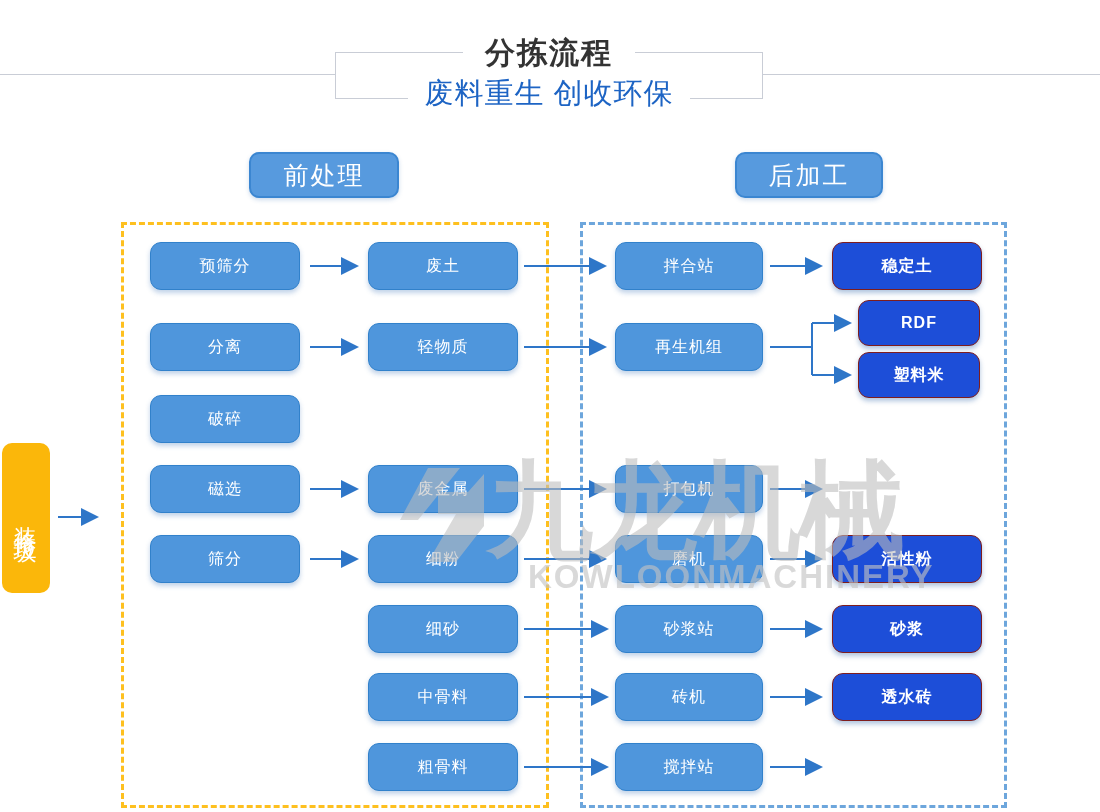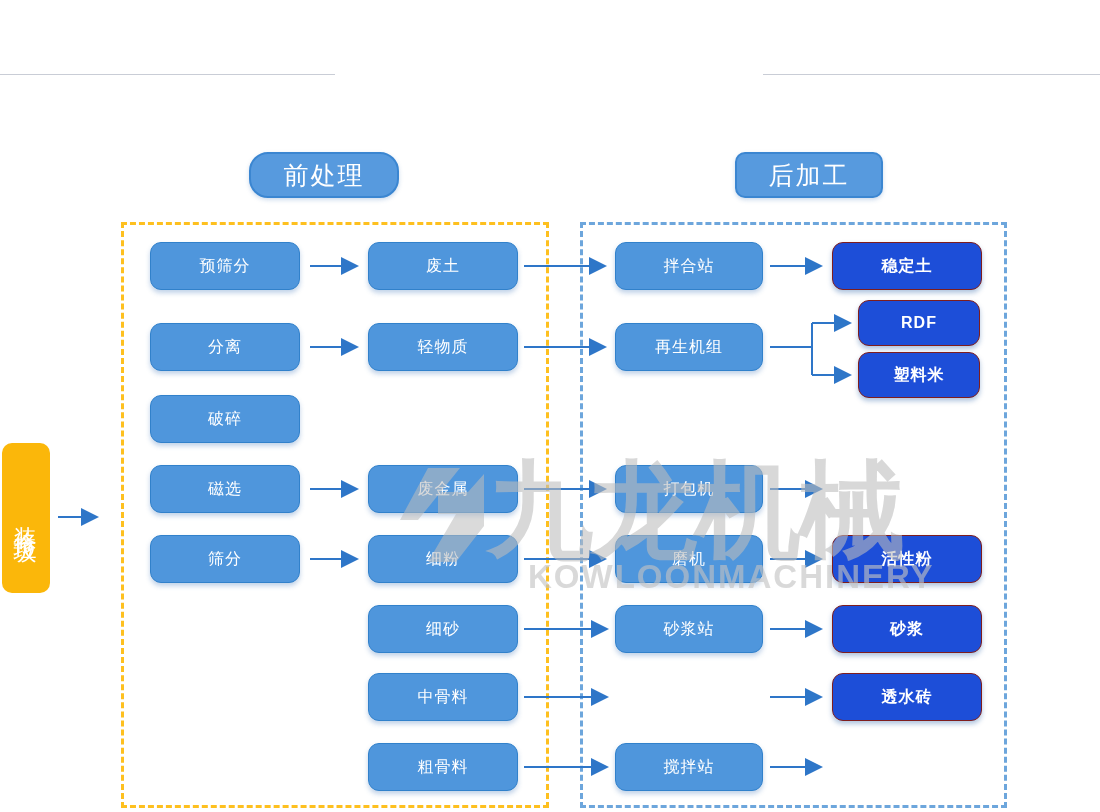--- a/index.html
+++ b/index.html
@@ -28,21 +28,21 @@
   .page-subtitle span{
     background:#fff;padding:0 16px;font-size:29px;color:#1d64c4;letter-spacing:1px;
   }
   
   .section-btn{
     position:absolute;height:46px;border-radius:10px;background:#579ade;
     border:2px solid #3b86d1;box-sizing:border-box;color:#fff;font-size:25px;
     display:flex;align-items:center;justify-content:center;letter-spacing:2px;
     box-shadow:0 2px 4px rgba(59,115,185,.25);
   }
-  .btn-pre{left:249px;top:152px;width:150px;border-radius:19px;}
+  .btn-pre{left:249px;top:152px;width:150px;}
   .btn-post{left:735px;top:152px;width:148px;}
   
   .dash-box{position:absolute;box-sizing:border-box;top:222px;height:586px;}
   .dash-yellow{left:121px;width:428px;border:3px dashed #fec01f;}
   .dash-blue{left:580px;width:427px;border:3px dashed #6da6dc;}
   
   .source-box{
     position:absolute;left:2px;top:443px;width:48px;height:150px;background:#fbb70a;
     border-radius:10px;color:#fff;font-size:23px;font-weight:500;
     writing-mode:vertical-rl;text-orientation:upright;letter-spacing:5px;
@@ -70,20 +70,24 @@
     color:#c3c3c3;opacity:.62;letter-spacing:2px;white-space:nowrap;
   }
 </style>
 </head>
 <body>
 
 <div class="canvas">
 
   <div class="hline left"></div>
   <div class="hline right"></div>
+  <div class="title-frame">
+    <div class="page-title"><span>分拣流程</span></div>
+    <div class="page-subtitle"><span>废料重生 创收环保</span></div>
+  </div>
 
   <div class="section-btn btn-pre">前处理</div>
   <div class="section-btn btn-post">后加工</div>
 
   <div class="dash-box dash-yellow"></div>
   <div class="dash-box dash-blue"></div>
 
   <div class="source-box">装修垃圾</div>
 
   <svg class="arrows" width="1100" height="812">
@@ -137,20 +141,21 @@
   <div class="node light" style="left:368px;top:535px;width:150px">细粉</div>
   <div class="node light" style="left:368px;top:605px;width:150px">细砂</div>
   <div class="node light" style="left:368px;top:673px;width:150px">中骨料</div>
   <div class="node light" style="left:368px;top:743px;width:150px">粗骨料</div>
 
   <div class="node light" style="left:615px;top:242px;width:148px">拌合站</div>
   <div class="node light" style="left:615px;top:323px;width:148px">再生机组</div>
   <div class="node light" style="left:615px;top:535px;width:148px">磨机</div>
   <div class="node light" style="left:615px;top:465px;width:148px">打包机</div>
   <div class="node light" style="left:615px;top:605px;width:148px">砂浆站</div>
+  <div class="node light" style="left:615px;top:673px;width:148px">砖机</div>
   <div class="node light" style="left:615px;top:743px;width:148px">搅拌站</div>
 
   <div class="node dark" style="left:832px;top:242px;width:150px">稳定土</div>
   <div class="node dark" style="left:858px;top:300px;width:122px;height:46px">RDF</div>
   <div class="node dark" style="left:858px;top:352px;width:122px;height:46px">塑料米</div>
   <div class="node dark" style="left:832px;top:535px;width:150px">活性粉</div>
   <div class="node dark" style="left:832px;top:605px;width:150px">砂浆</div>
   <div class="node dark" style="left:832px;top:673px;width:150px">透水砖</div>
 
   <div class="watermark">

